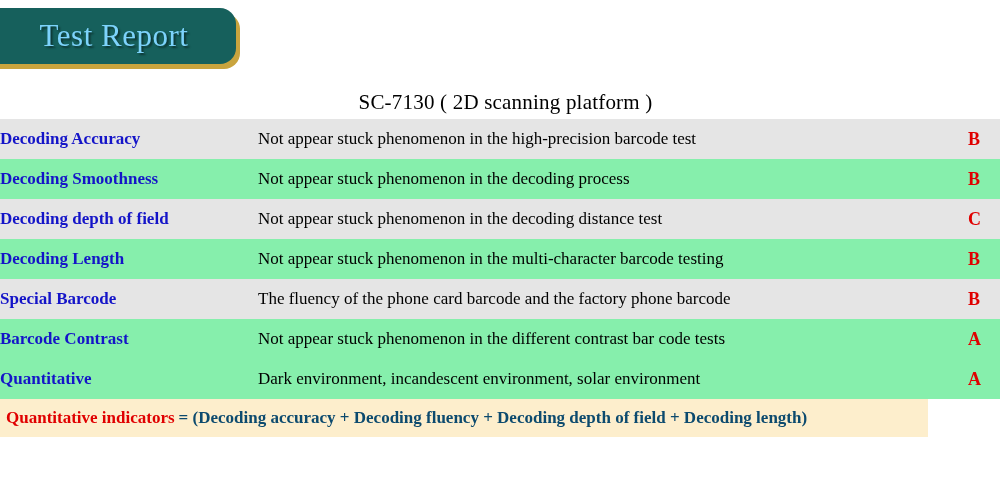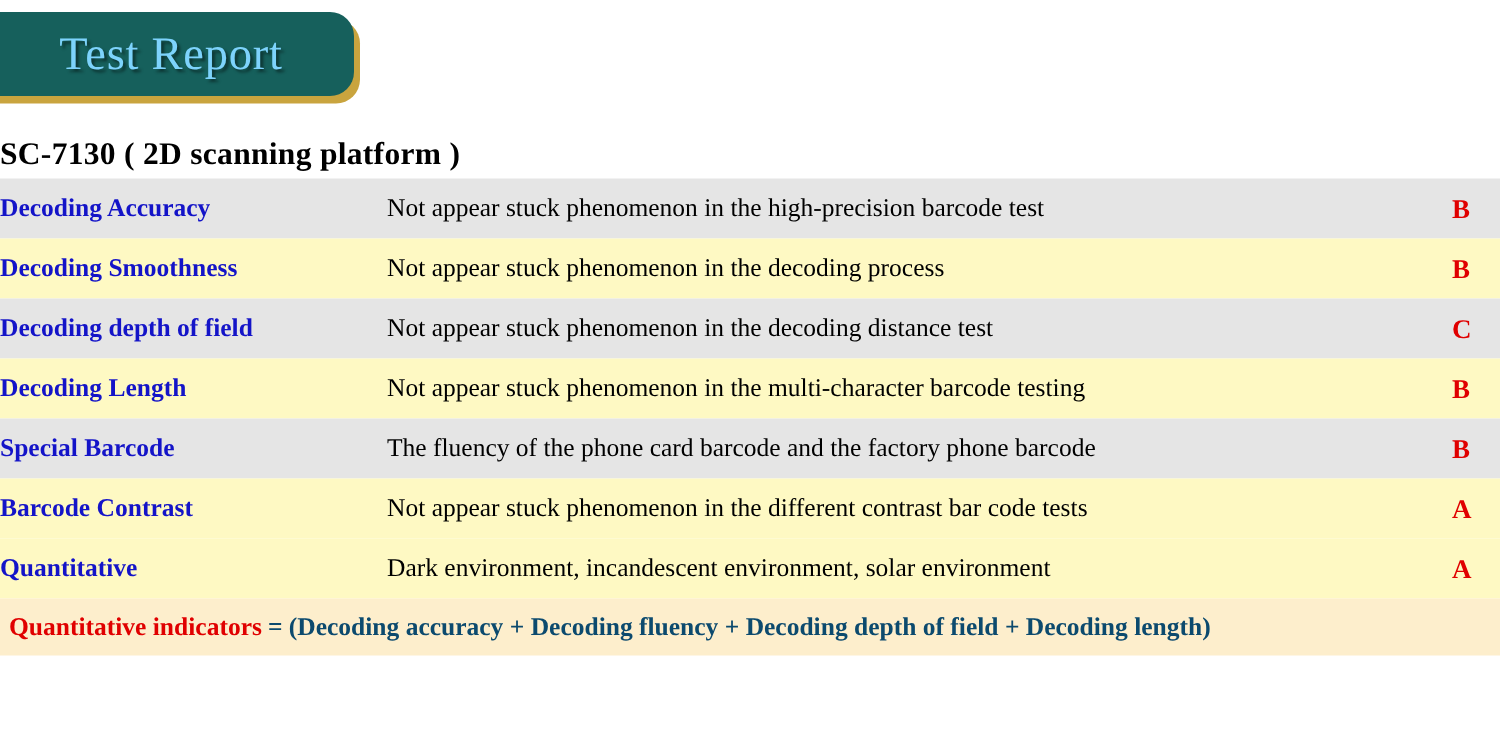--- a/index.html
+++ b/index.html
@@ -48,40 +48,40 @@
     font-weight: normal;
     font-family: "Liberation Serif", "DejaVu Serif", serif;
     letter-spacing: 0.5px;
     text-shadow: 2px 2px 2px rgba(0,0,0,0.45);
     padding-left: 14px;
     white-space: nowrap;
   }
 
   
   #report-heading {
-    text-align: left;
+    text-align: center;
     font-size: 21px;
-    font-weight: bold;
+    font-weight: normal;
     color: #000000;
     margin: 0;
-    padding: 0 0 4px 0;
+    padding: 0 0 4px 11px;
     letter-spacing: 0.2px;
   }
 
   
   #results-table {
     width: 1000px;
     border-collapse: collapse;
     table-layout: fixed;
   }
   #results-table tr {
     height: 40px;
   }
   #results-table tr.band-cream { background: #e5e5e5; }
-  #results-table tr.band-white { background: #fef9c3; }
+  #results-table tr.band-white { background: #86efac; }
   #results-table td {
     padding: 0;
     vertical-align: middle;
   }
   td.col-item {
     width: 258px;
     color: #1414c8;
     font-weight: bold;
     font-size: 17px;
     padding-left: 6px;
@@ -98,21 +98,21 @@
     width: 32px;
     color: #e00000;
     font-weight: bold;
     font-size: 18px;
     text-align: left;
     padding-right: 0;
   }
 
   
   #footer-row {
-    width: 1000px;
+    width: 928px;
     background: #fdeecc;
     height: 38px;
     display: flex;
     align-items: center;
     padding-left: 6px;
     box-sizing: border-box;
     white-space: nowrap;
   }
   #footer-label {
     color: #e00000;

